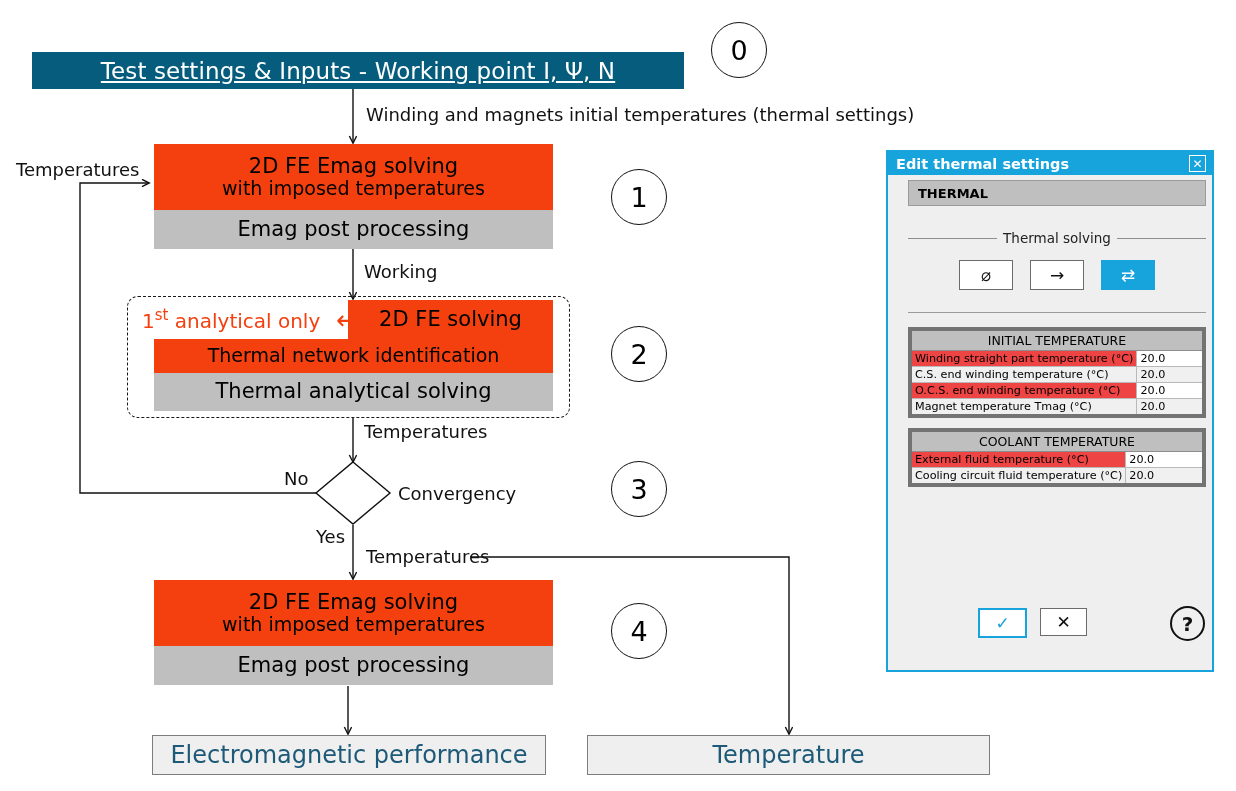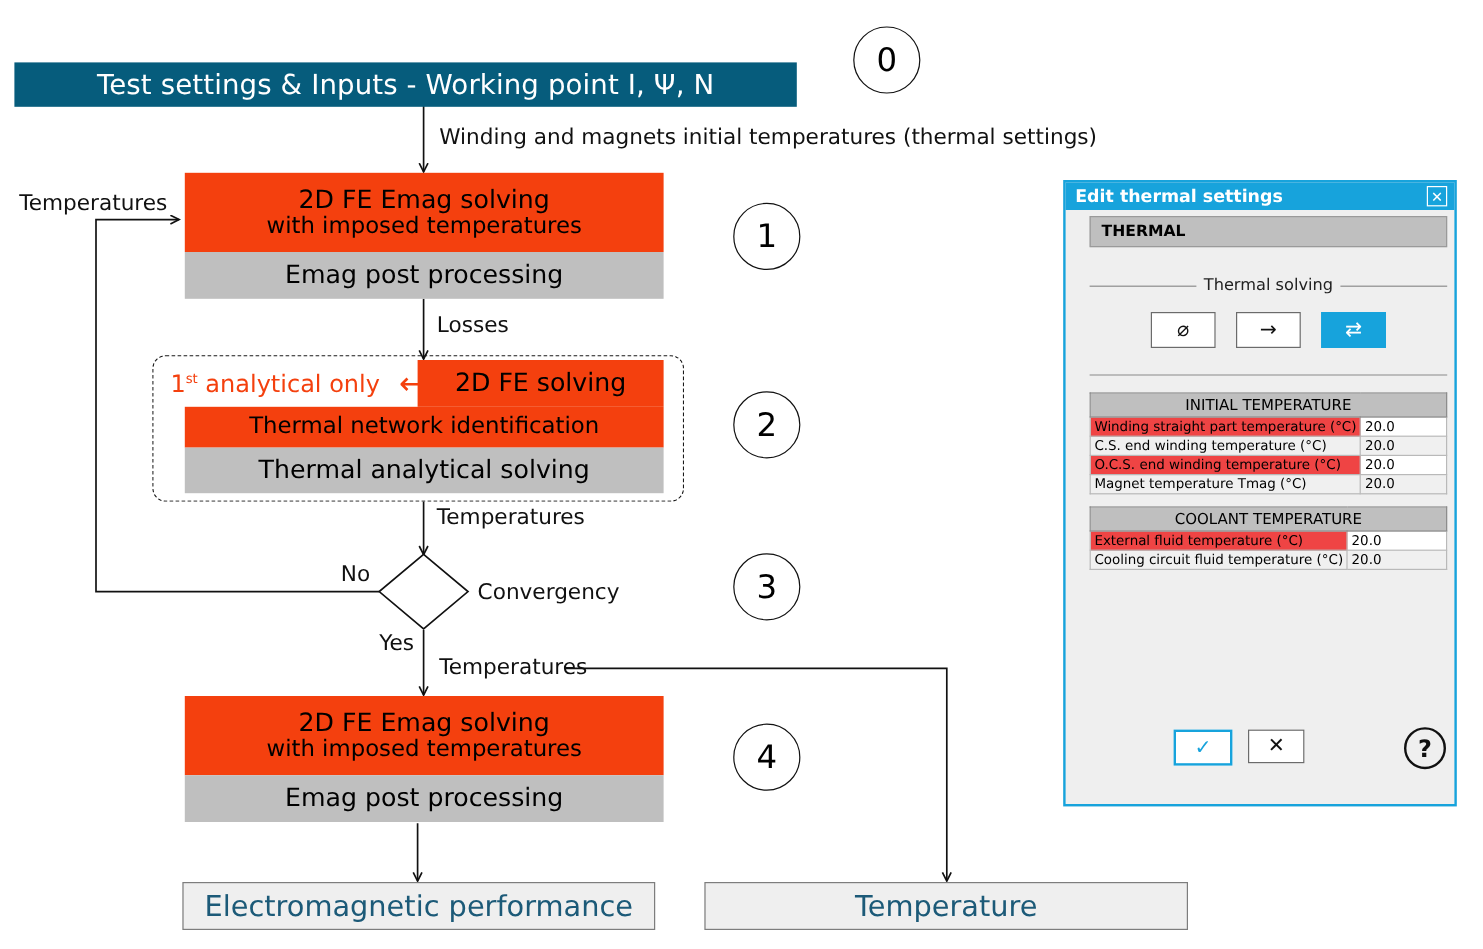--- a/index.html
+++ b/index.html
@@ -53,21 +53,21 @@
     background:#EFEFEF;border:1.3px solid #7d7d7d;
     display:flex;align-items:center;justify-content:center;
     color:#1C5A78;font-size:24px;
   }
 
   
   .iter-note{
     color:#F4400E;font-size:20px;white-space:nowrap;
     display:flex;align-items:center;
   }
-  .iter-note sup{font-size:11px;vertical-align:super;}
+  .iter-note sup{font-size:15px;vertical-align:super;}
   .iter-arrow{color:#F4400E;font-size:26px;line-height:1;margin-left:16px;}
 
   
   #wires{position:absolute;left:0;top:0;width:1236px;height:791px;pointer-events:none;}
 
   
   .dialog{
     background:#EFEFEF;border:2px solid #17A3DC;
   }
   .dlg-title{
@@ -92,21 +92,21 @@
   .fieldset-line .ln{flex:1;height:1px;background:#8d8d8d;}
   .fieldset-line .cap{padding:0 6px;white-space:nowrap;color:#222;}
 
   .mode-btn{
     width:52px;height:28px;border:1.5px solid #6b6b6b;background:#ffffff;
     display:flex;align-items:center;justify-content:center;
     font-size:17px;color:#111;
   }
   .mode-btn.sel{background:#17A3DC;border-color:#17A3DC;color:#fff;}
 
-  .tbl{width:100%;border-collapse:collapse;border:1px solid #737373;}
+  .tbl{width:100%;border-collapse:collapse;border:4px solid #737373;}
   .tbl .hdr td{
     background:#BFBFBF;text-align:center;font-size:12.5px;
     padding:2px 0;border:1px solid #8d8d8d;color:#000;
   }
   .tbl td{
     font-size:11.2px;padding:1px 3px;border:1px solid #b9b9b9;color:#000;
     white-space:nowrap;
   }
   .tbl td.lbl{background:#ef4444;width:198px;}
   .tbl tr.alt td.lbl{background:#F0F0F0;}
@@ -157,21 +157,21 @@
       <line x1="348" y1="686" x2="348" y2="734" marker-end="url(#ah)"></line>
 
       <path d="M316,493 L80,493 L80,183 L149,183" marker-end="url(#ah2)"></path>
 
       <path d="M470,557 L789,557 L789,734" marker-end="url(#ah)"></path>
 
       <polygon points="353,462 390,493 353,524 316,493" fill="#fff" stroke="#111" stroke-width="1.4"></polygon>
     </g>
   </svg>
 
-  <div class="abs teal-bar" style="left:12px;top:52px;width:652px;height:37px;">
+  <div class="abs teal-bar" style="left:32px;top:52px;width:652px;height:37px;text-decoration:underline;">
     <span>Test settings &amp; Inputs - Working point I, Ψ, N</span>
   </div>
 
   <div class="abs circle" style="left:711px;top:22px;width:56px;height:56px;">
     <span>0</span>
   </div>
 
   <div class="abs edge-label" style="left:366px;top:104px;">Winding and magnets initial temperatures (thermal settings)</div>
 
   <div class="abs blk blk-orange" style="left:154px;top:144px;width:399px;height:66px;flex-direction:column;">
@@ -180,21 +180,21 @@
   </div>
   <div class="abs blk blk-gray" style="left:154px;top:210px;width:399px;height:39px;">
     <div class="big">Emag post processing</div>
   </div>
   <div class="abs circle" style="left:611px;top:169px;width:56px;height:56px;">
     <span>1</span>
   </div>
 
   <div class="abs edge-label" style="left:16px;top:159px;">Temperatures</div>
 
-  <div class="abs edge-label" style="left:364px;top:261px;">Losses</div>
+  <div class="abs edge-label" style="left:364px;top:261px;">Working</div>
 
   <div class="abs dashed-group" style="left:127px;top:296px;width:443px;height:122px;"></div>
 
   <div class="abs iter-note" style="left:142px;top:303px;height:33px;">
     <span><span>1</span><sup>st</sup><span> analytical only</span></span>
     <span class="iter-arrow">←</span>
   </div>
 
   <div class="abs blk blk-orange" style="left:348px;top:300px;width:205px;height:39px;">
     <div class="big">2D FE solving</div>

